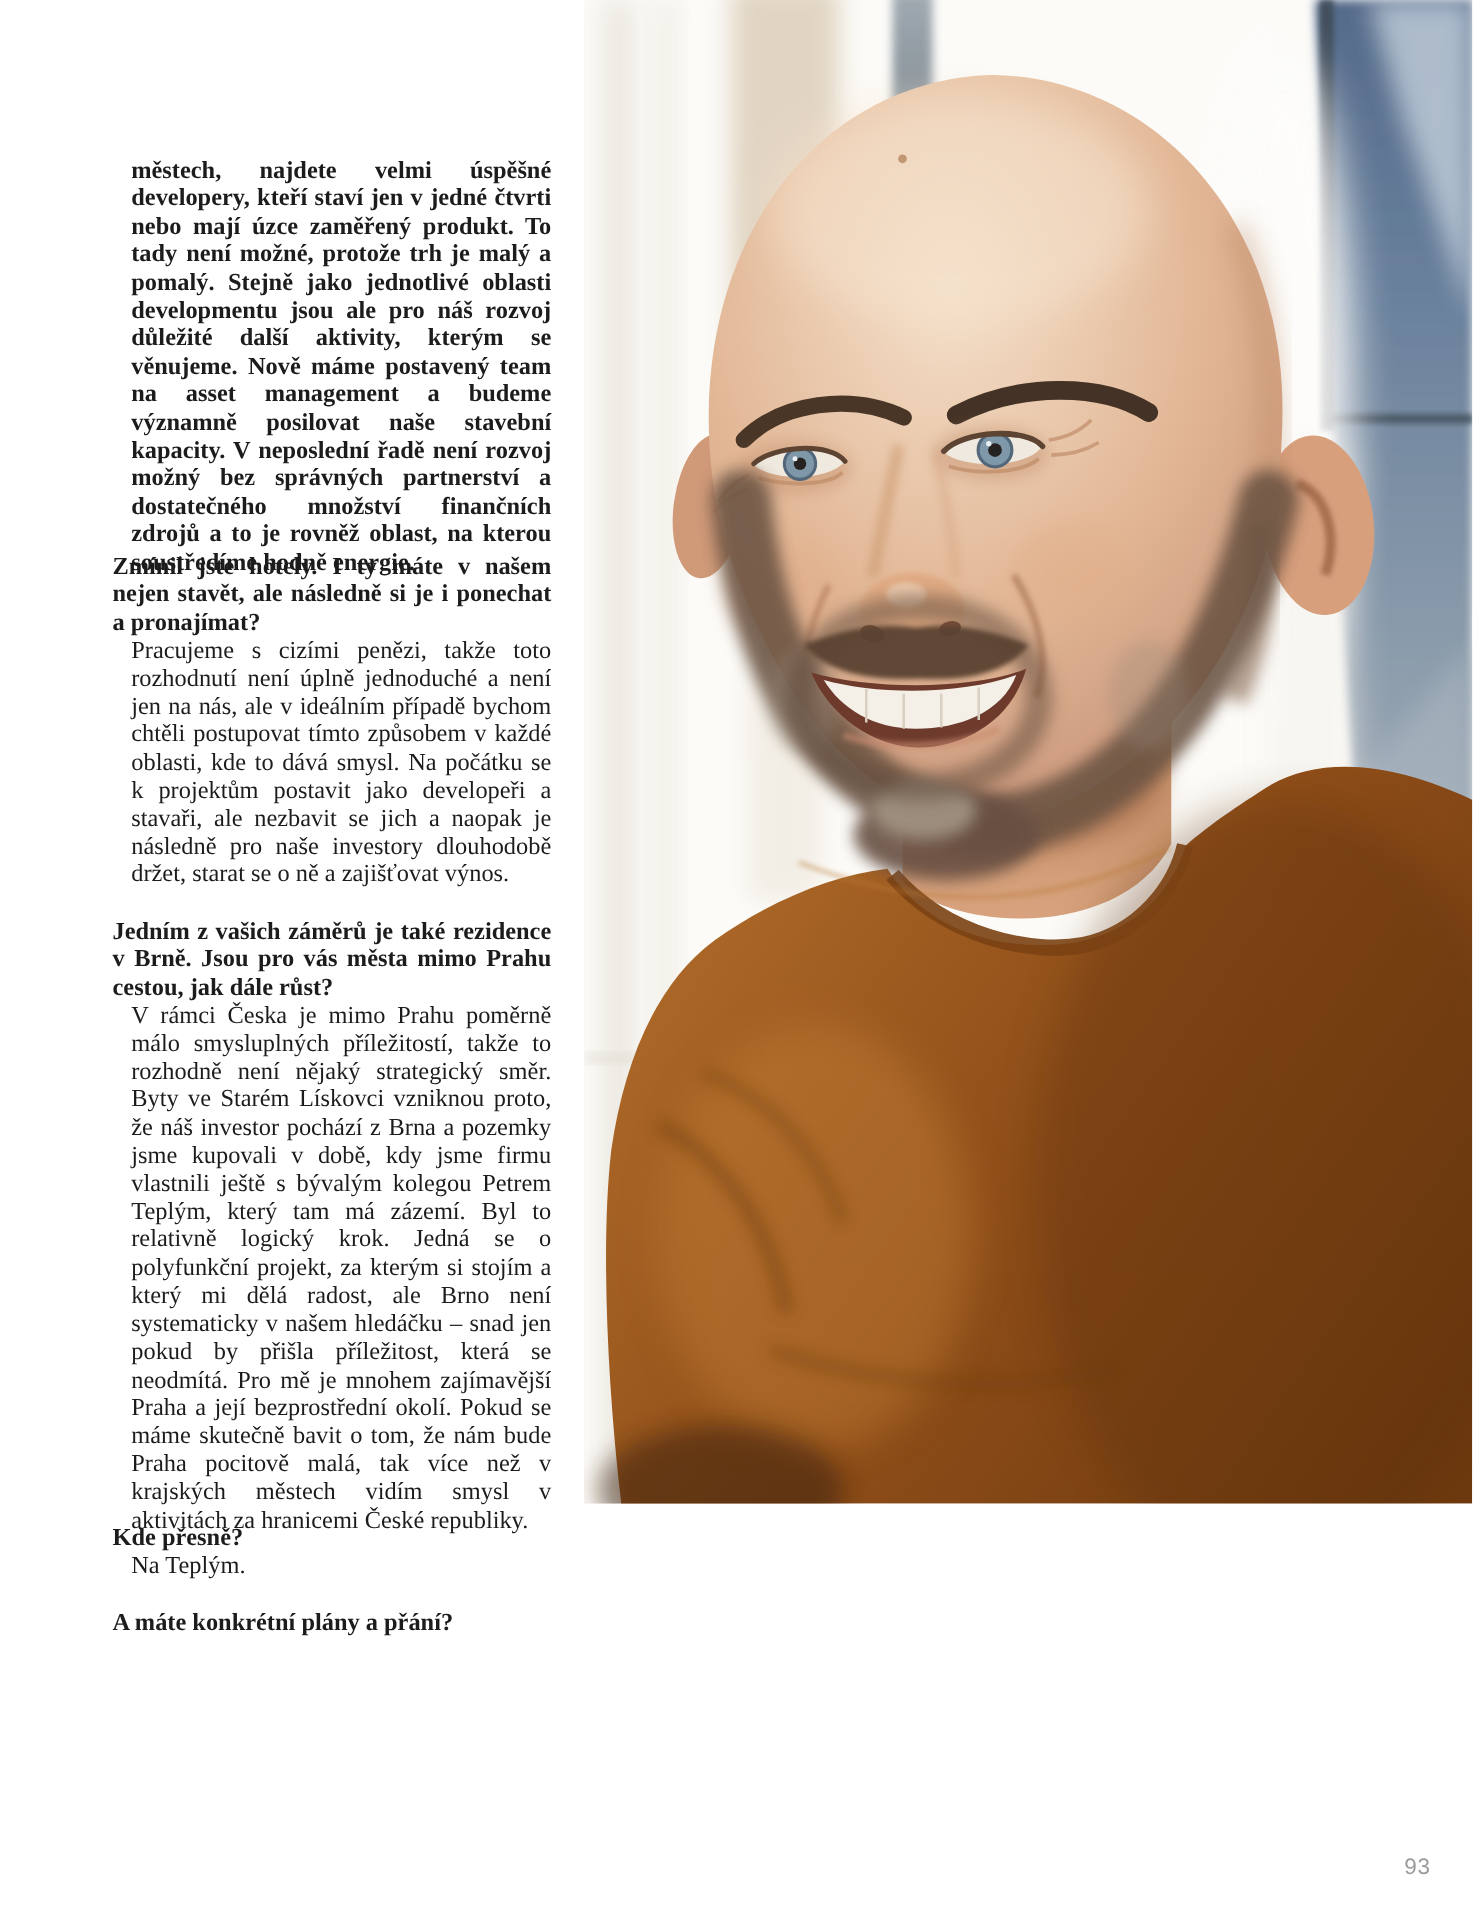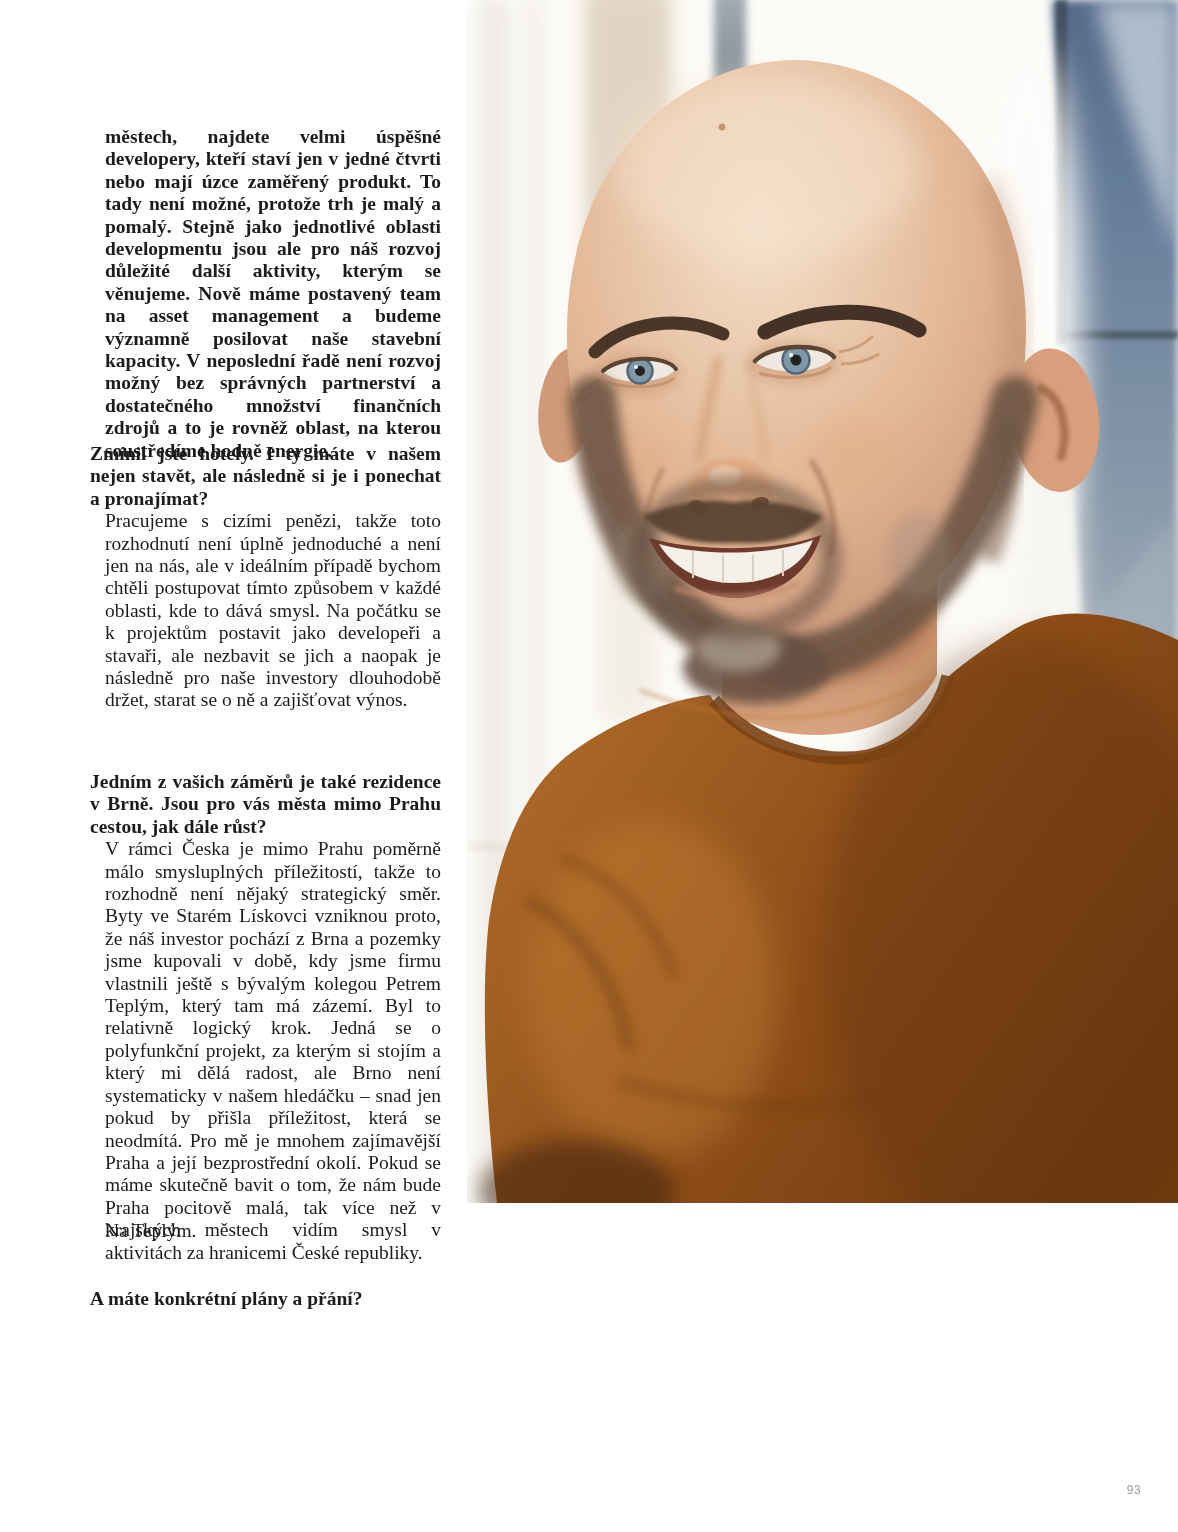--- a/index.html
+++ b/index.html
@@ -17,37 +17,37 @@
     font-size: 19.5px;
     line-height: 22.4px;
     text-align: justify;
     hyphens: auto;
     -webkit-hyphens: auto;
   }
   .text-column p { margin: 0; }
   .block { position: absolute; left: 0; width: 351px; }
   .blk-intro   { top: 126px; font-weight: bold; }
   .blk-qa0     { top: 443px; }
-  .blk-qa1     { top: 735px; margin-top: 36px; }
+  .blk-qa1     { top: 735px; }
   .blk-qa2     { top: 1220px; }
   .blk-qa3     { top: 1288px; font-family: Liberation Serif, serif; }
   .question { font-weight: bold; }
   .answer, .cont { padding-left: 15px; }
   .portrait {
     position: absolute; left: 467px; top: 0;
     width: 711px; height: 1203px;
     margin: 0; overflow: hidden;
   }
   .portrait svg { display: block; }
   .page-number {
     position: absolute;
     left: 1112px; top: 1483px; width: 44px;
     text-align: center;
     font-family: "Liberation Sans", sans-serif;
-    font-size: 12px;
+    font-size: 18px;
     color: #9b9b9b;
     letter-spacing: 0.5px;
   }
 </style>
 </head>
 <body>
 
 <div class="text-column">
 
   <div class="block blk-intro">
@@ -58,20 +58,21 @@
     <p class="question">Zmínil jste hotely. I ty máte v našem nejen stavět, ale následně si je i ponechat a pronajímat?</p>
     <p class="answer">Pracujeme s cizími penězi, takže toto rozhodnutí není úplně jednoduché a není jen na nás, ale v ideálním případě bychom chtěli postupovat tímto způsobem v každé oblasti, kde to dává smysl. Na počátku se k projektům postavit jako developeři a stavaři, ale nezbavit se jich a naopak je následně pro naše investory dlouhodobě držet, starat se o ně a zajišťovat výnos.</p>
   </div>
 
   <div class="block blk-qa1">
     <p class="question">Jedním z vašich záměrů je také rezidence v Brně. Jsou pro vás města mimo Prahu cestou, jak dále růst?</p>
     <p class="answer">V rámci Česka je mimo Prahu poměrně málo smysluplných příležitostí, takže to rozhodně není nějaký strategický směr. Byty ve Starém Lískovci vzniknou proto, že náš investor pochází z Brna a pozemky jsme kupovali v době, kdy jsme firmu vlastnili ještě s bývalým kolegou Petrem Teplým, který tam má zázemí. Byl to relativně logický krok. Jedná se o polyfunkční projekt, za kterým si stojím a který mi dělá radost, ale Brno není systematicky v našem hledáčku – snad jen pokud by přišla příležitost, která se neodmítá. Pro mě je mnohem zajímavější Praha a její bezprostřední okolí. Pokud se máme skutečně bavit o tom, že nám bude Praha pocitově malá, tak více než v krajských městech vidím smysl v aktivitách za hranicemi České republiky.</p>
   </div>
 
   <div class="block blk-qa2">
+    <p class="question">Kde přesně?</p>
     <p class="answer">Na Teplým.</p>
   </div>
 
   <div class="block blk-qa3">
     <p class="question">A máte konkrétní plány a přání?</p>
   </div>
 
 </div>
 
 <figure class="portrait">

